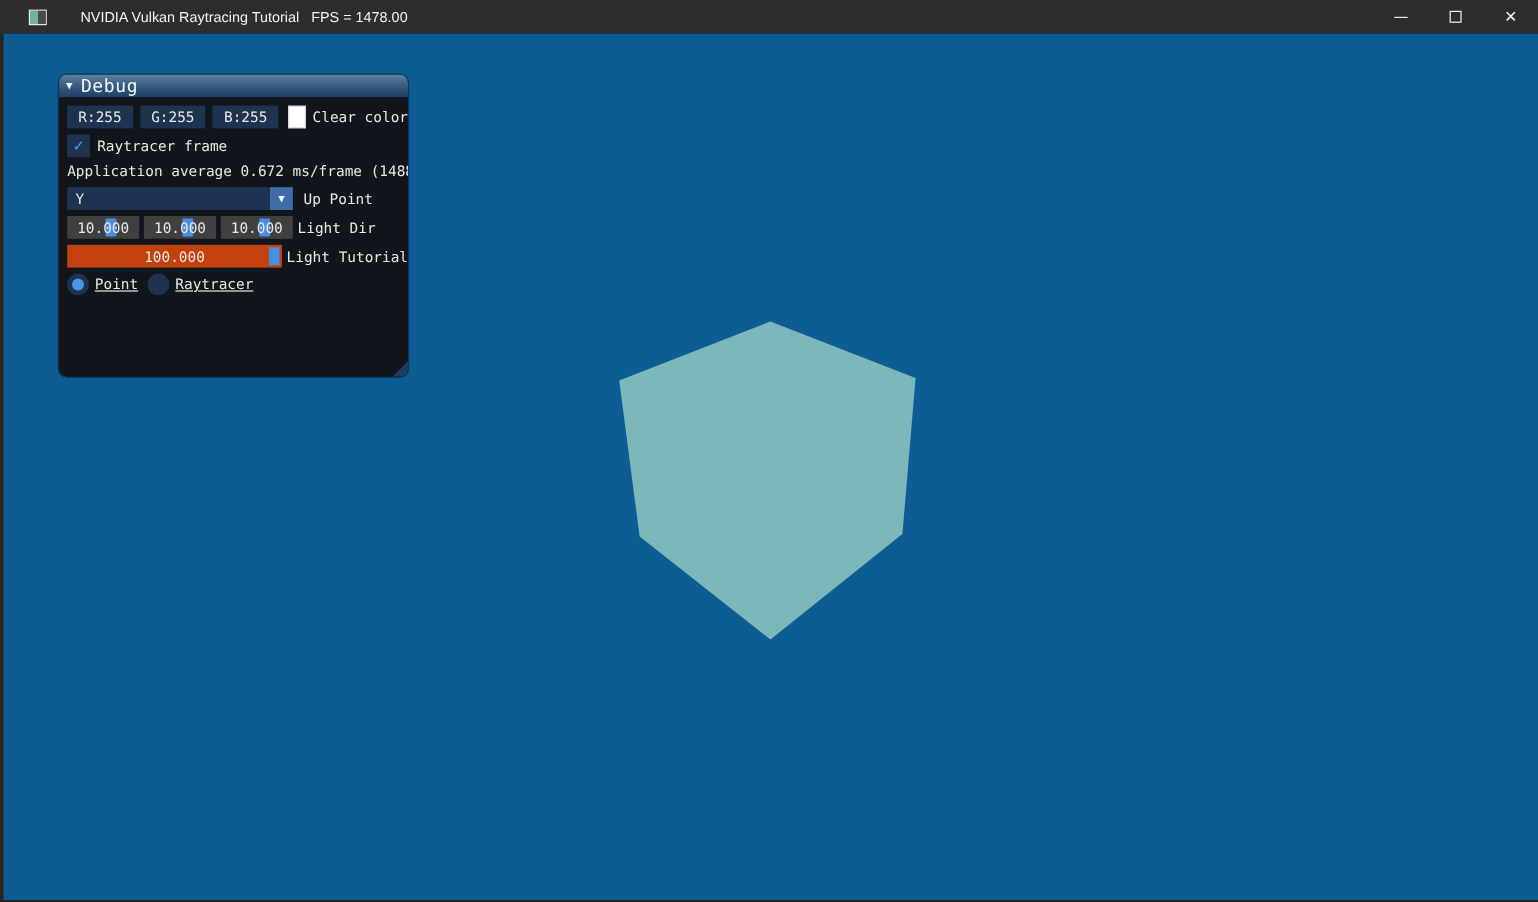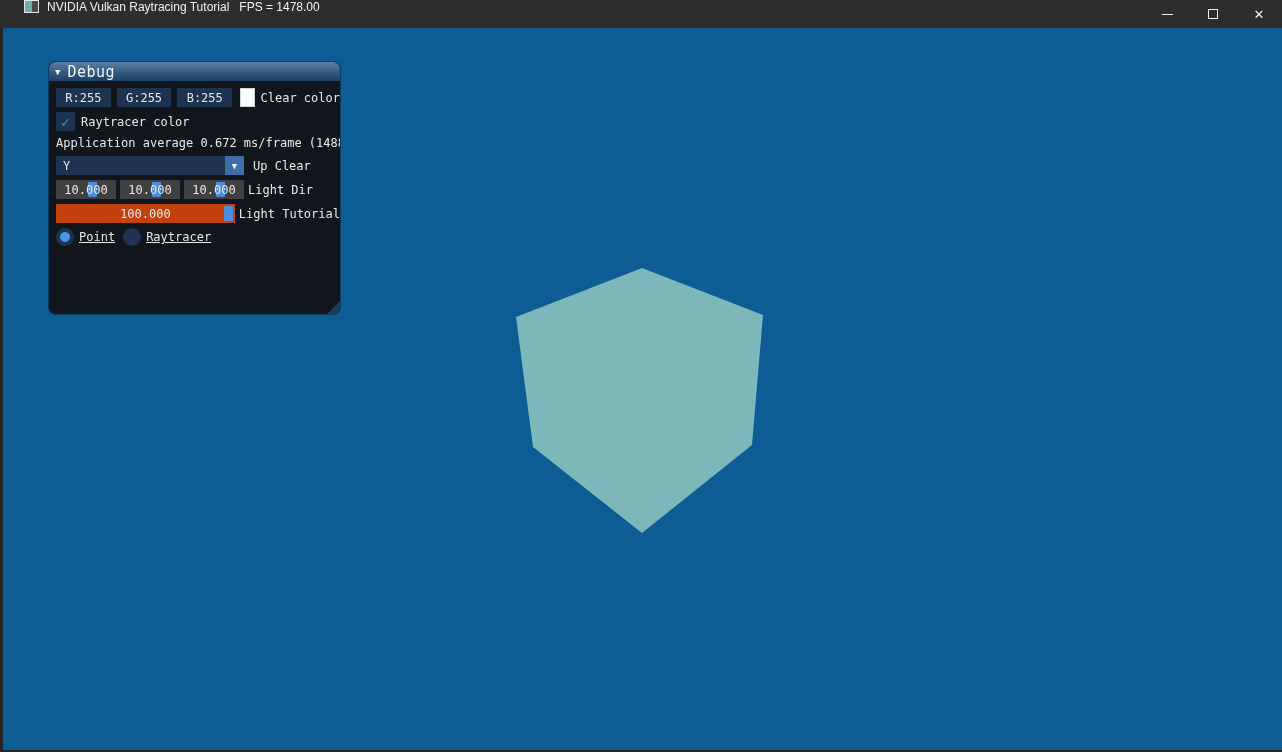--- a/index.html
+++ b/index.html
@@ -2,21 +2,21 @@
 <html><head>
 <meta charset="utf-8">
 <style>
   * { margin:0; padding:0; box-sizing:border-box; }
   html,body { width:1282px; height:752px; overflow:hidden; background:#000; }
   body { font-family:"DejaVu Sans Mono", monospace; }
 
   .window { width:1282px; height:752px; display:flex; flex-direction:column; }
 
   
-  .titlebar { height:28px; background:#2d2d2d; display:flex; flex:0 0 28px; }
+  .titlebar { height:28px; background:#2d2d2d; display:flex; align-items:center; flex:0 0 28px;gap:20px; }
   .app-icon { width:15px; height:13px; margin-left:24px; border:1px solid #e8e8e8; display:flex; }
   .app-icon .half-l { flex:1.1; background:#6fb0a8; }
   .app-icon .half-r { flex:1; background:#4a4a4a; }
   .titlebar-title { color:#f2f2f2; font-family:"Liberation Sans", sans-serif; font-size:12px; margin-left:8px; white-space:pre; }
   .win-controls { margin-left:auto; display:flex; height:28px; }
   .win-btn { width:46px; height:28px; display:flex; align-items:center; justify-content:center; cursor:pointer; }
   .glyph-min { width:11px; height:1px; background:#f0f0f0; display:block; }
   .glyph-max { width:10px; height:10px; border:1px solid #f0f0f0; display:block; }
   .glyph-close { color:#f0f0f0; font-size:13px; font-family:"DejaVu Sans", sans-serif; line-height:1; }
 
@@ -115,33 +115,33 @@
           <button class="btn">G:255</button>
           <button class="btn">B:255</button>
           <div class="swatch" style="background: rgb(255, 255, 255);"></div>
           <span class="lbl">Clear color</span>
         </div>
 
         <div class="row">
           <div class="checkbox">
             <span class="checkmark">✓</span>
           </div>
-          <span class="lbl">Raytracer color</span>
+          <span class="lbl">Raytracer frame</span>
         </div>
 
         <div class="stats-row">Application average 0.672 ms/frame (1488</div>
 
         <div class="row">
           <div class="combo">
             <span class="combo-value">Y</span>
             <div class="combo-arrow-btn">
               <span>▼</span>
             </div>
           </div>
-          <span class="lbl-after">Up Clear</span>
+          <span class="lbl-after">Up Point</span>
         </div>
 
         <div class="row">
           <div class="drag">
             <span class="grab"></span>
             <span class="val">10.000</span>
           </div>
           <div class="drag">
             <span class="grab"></span>
             <span class="val">10.000</span>

